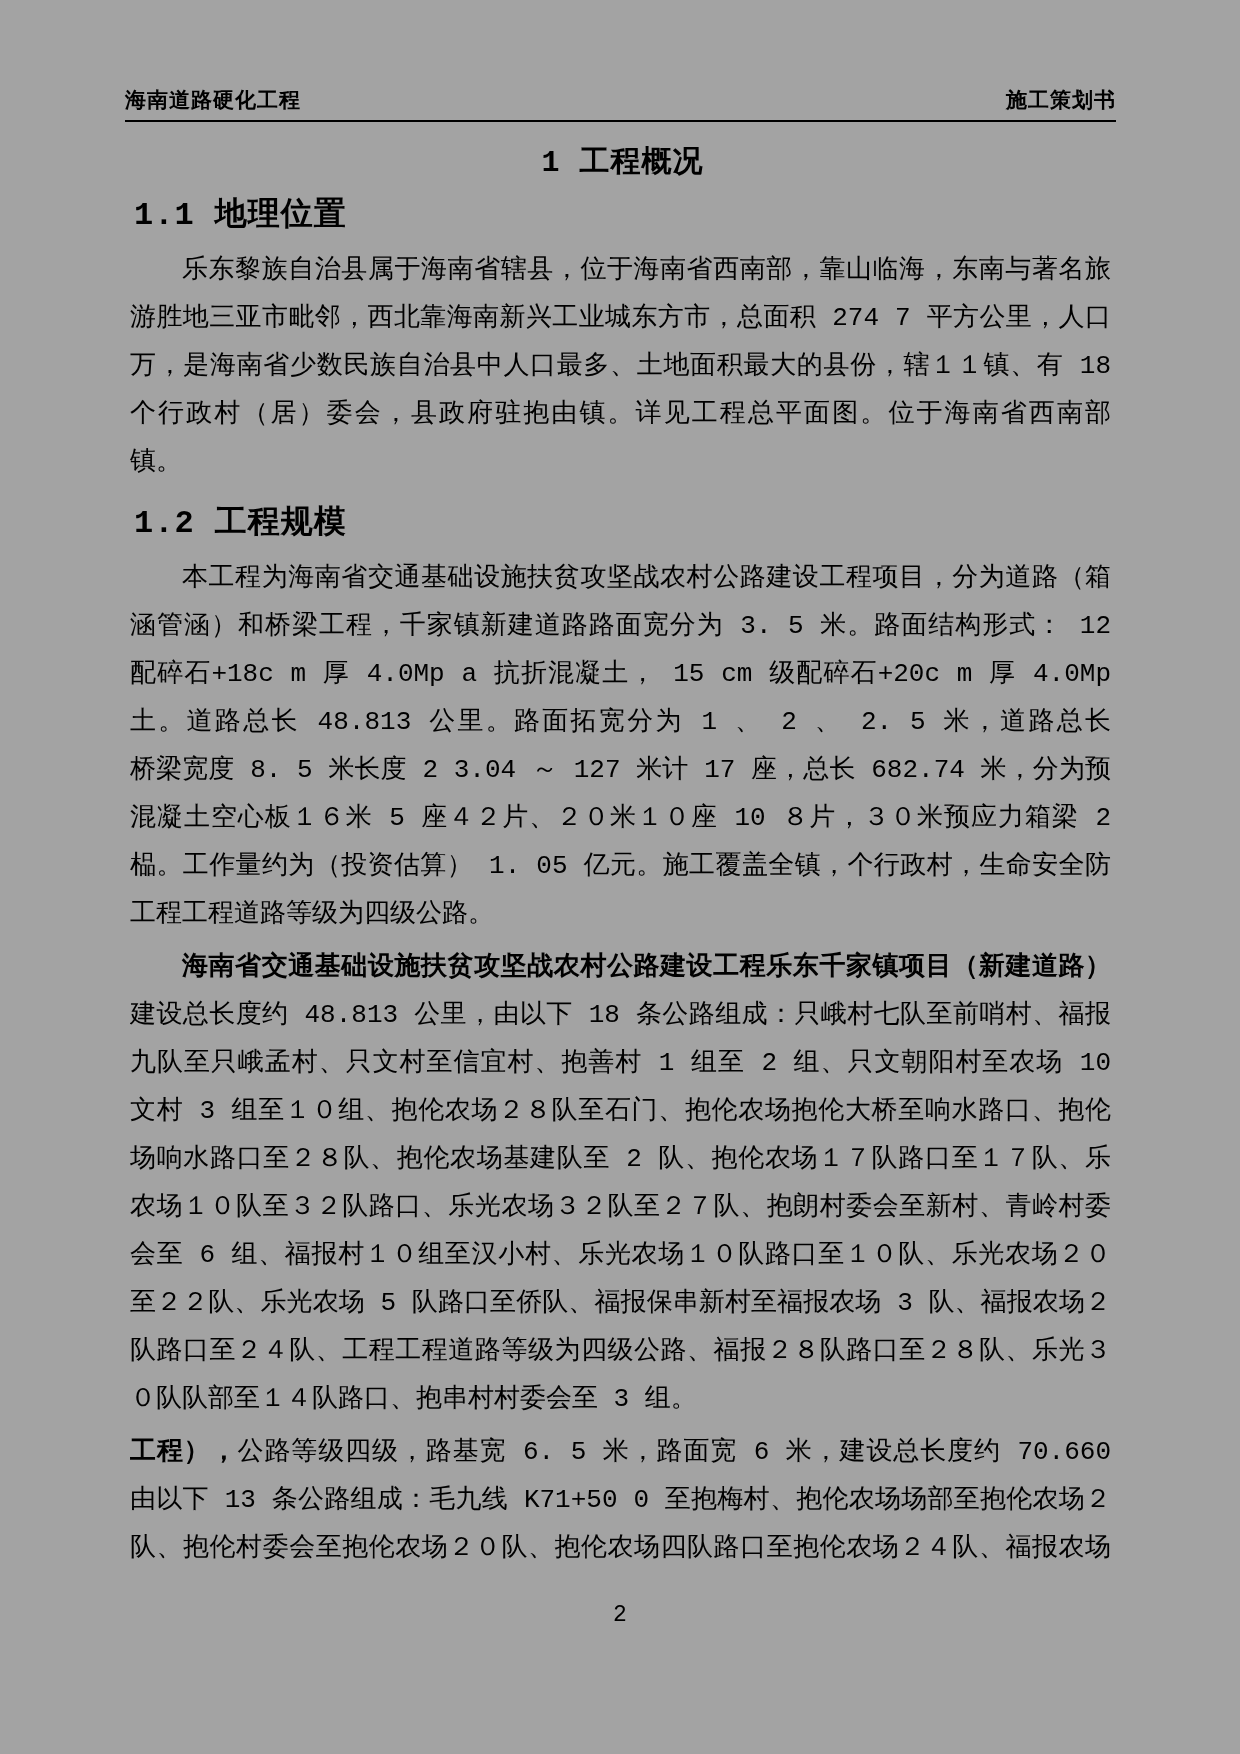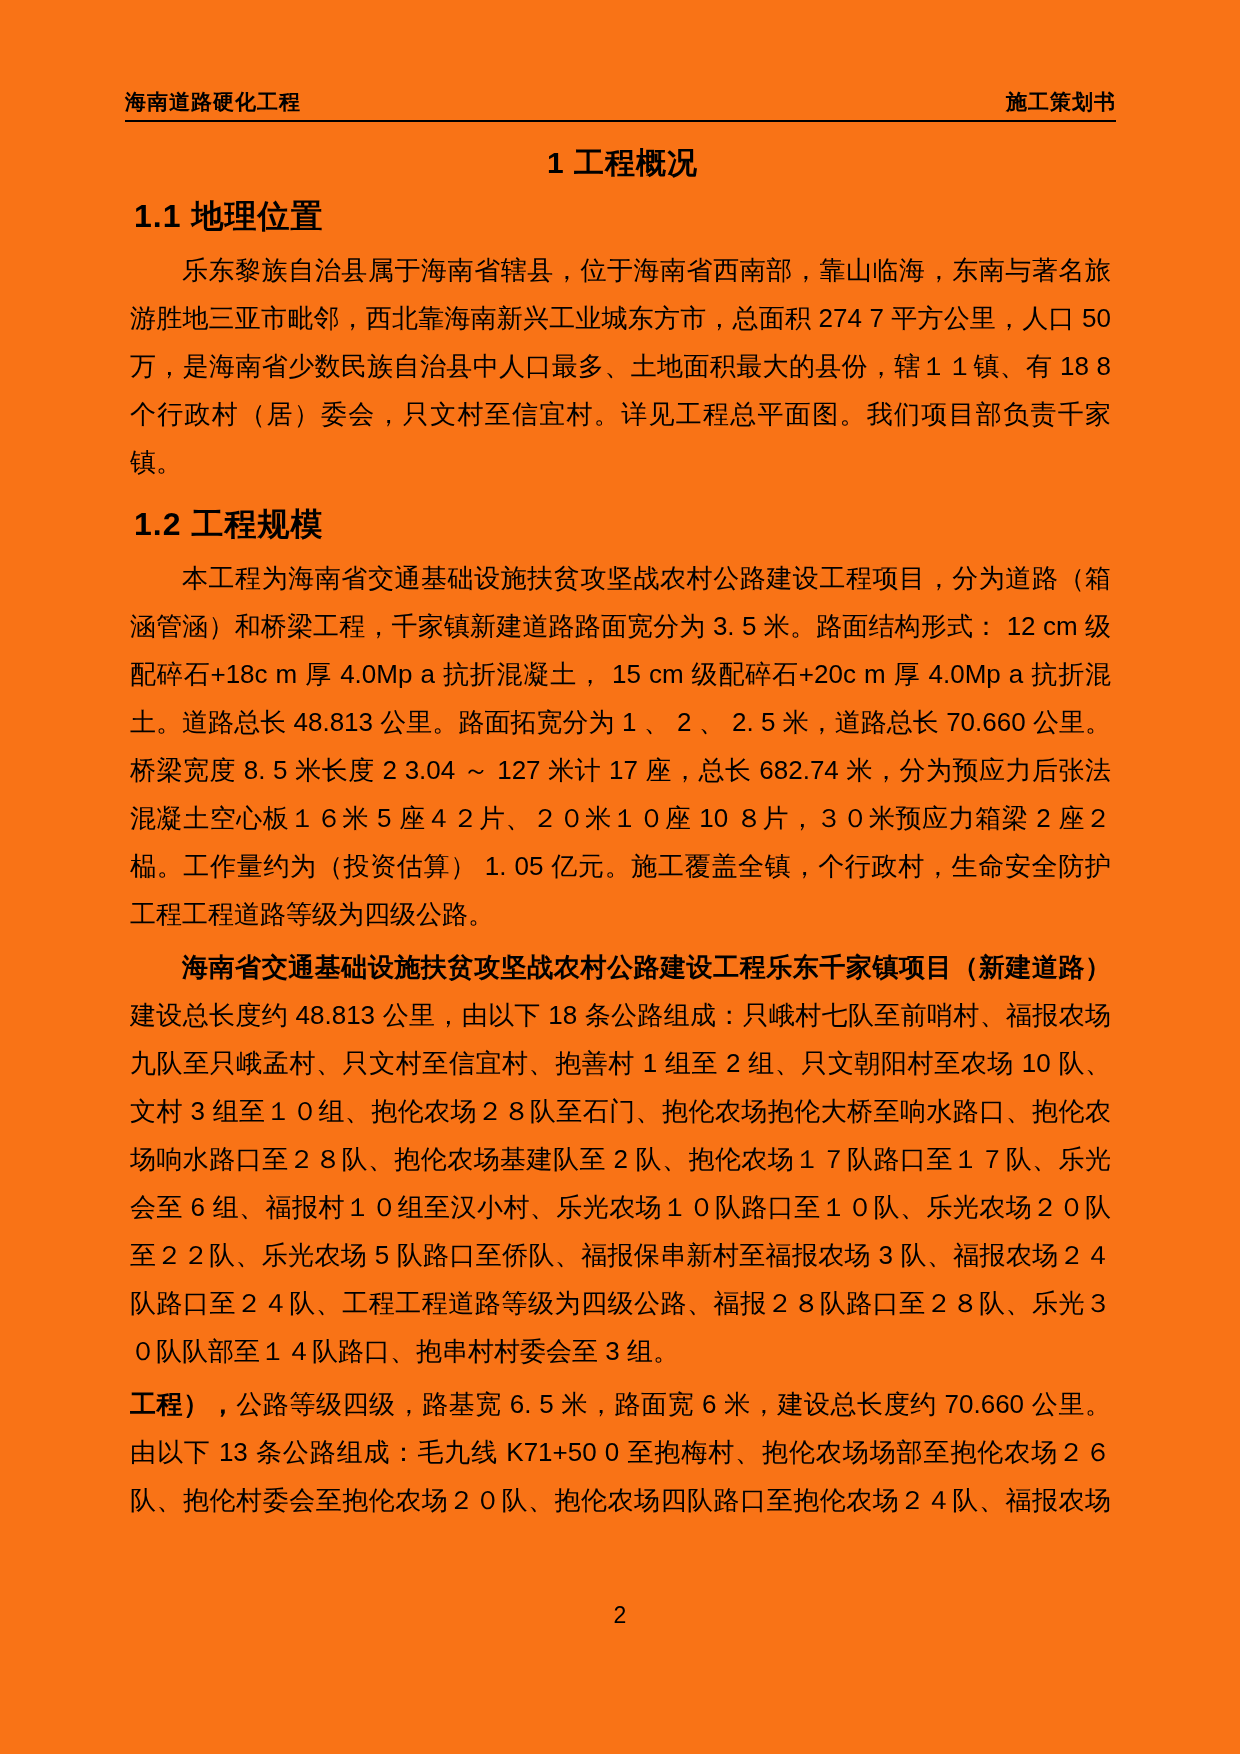--- a/index.html
+++ b/index.html
@@ -1,22 +1,22 @@
 <!DOCTYPE html>
 <html><head>
 <meta charset="utf-8">
 <style>
   html, body { margin: 0; padding: 0; background: #ffffff; }
   .page {
     position: relative;
     width: 1240px;
     height: 1754px;
-    background: #f97316;
+    background: #a3a3a3;
     color: #000000;
-    font-family: Liberation Sans, sans-serif;
+    font-family: Liberation Mono, monospace;
     overflow: hidden;
     box-sizing: border-box;
   }
   .margins { margin: 0 124px 0 125px; }
 
   
   .header {
     display: flex;
     justify-content: space-between;
     align-items: flex-end;
@@ -87,40 +87,41 @@
       <span class="htitle">海南道路硬化工程</span>
       <span class="htitle">施工策划书</span>
     </div>
     <div>
         <div class="heading1">1 工程概况</div>
         <div class="heading2">1.1 地理位置</div>
         <div class="para">
           <div class="line indent"><span>乐东黎族自治县属于海南省辖县，位于海南省西南部，靠山临海，东南与著名旅</span></div>
           <div class="line"><span>游胜地三亚市毗邻，西北靠海南新兴工业城东方市，总面积 274 7 平方公里，人口 50</span></div>
           <div class="line"><span>万，是海南省少数民族自治县中人口最多、土地面积最大的县份，辖１１镇、有 18 8</span></div>
-          <div class="line"><span>个行政村（居）委会，只文村至信宜村。详见工程总平面图。我们项目部负责千家</span></div>
+          <div class="line"><span>个行政村（居）委会，县政府驻抱由镇。详见工程总平面图。位于海南省西南部</span></div>
           <div class="line left"><span>镇。</span></div>
         </div>
         <div class="heading2">1.2 工程规模</div>
         <div class="para">
           <div class="line indent"><span>本工程为海南省交通基础设施扶贫攻坚战农村公路建设工程项目，分为道路（箱</span></div>
           <div class="line"><span>涵管涵）和桥梁工程，千家镇新建道路路面宽分为 3. 5 米。路面结构形式： 12 cm 级</span></div>
           <div class="line"><span>配碎石+18c m 厚 4.0Mp a 抗折混凝土， 15 cm 级配碎石+20c m 厚 4.0Mp a 抗折混凝</span></div>
           <div class="line"><span>土。道路总长 48.813 公里。路面拓宽分为 1 、 2 、 2. 5 米，道路总长 70.660 公里。</span></div>
           <div class="line"><span>桥梁宽度 8. 5 米长度 2 3.04 ～ 127 米计 17 座，总长 682.74 米，分为预应力后张法</span></div>
           <div class="line"><span>混凝土空心板１６米 5 座４２片、２０米１０座 10 ８片，３０米预应力箱梁 2 座２１</span></div>
           <div class="line"><span>榀。工作量约为（投资估算） 1. 05 亿元。施工覆盖全镇，个行政村，生命安全防护</span></div>
           <div class="line left"><span>工程工程道路等级为四级公路。</span></div>
         </div>
         <div class="para">
           <div class="line indent"><span class="b">海南省交通基础设施扶贫攻坚战农村公路建设工程乐东千家镇项目（新建道路）</span></div>
           <div class="line"><span>建设总长度约 48.813 公里，由以下 18 条公路组成：只峨村七队至前哨村、福报农场</span></div>
           <div class="line"><span>九队至只峨孟村、只文村至信宜村、抱善村 1 组至 2 组、只文朝阳村至农场 10 队、只</span></div>
           <div class="line"><span>文村 3 组至１０组、抱伦农场２８队至石门、抱伦农场抱伦大桥至响水路口、抱伦农</span></div>
           <div class="line"><span>场响水路口至２８队、抱伦农场基建队至 2 队、抱伦农场１７队路口至１７队、乐光</span></div>
+          <div class="line"><span>农场１０队至３２队路口、乐光农场３２队至２７队、抱朗村委会至新村、青岭村委</span></div>
           <div class="line"><span>会至 6 组、福报村１０组至汉小村、乐光农场１０队路口至１０队、乐光农场２０队</span></div>
           <div class="line"><span>至２２队、乐光农场 5 队路口至侨队、福报保串新村至福报农场 3 队、福报农场２４</span></div>
           <div class="line"><span>队路口至２４队、工程工程道路等级为四级公路、福报２８队路口至２８队、乐光３</span></div>
           <div class="line left"><span>０队队部至１４队路口、抱串村村委会至 3 组。</span></div>
         </div>
         <div class="para">
           <div class="line"><span class="b">工程），</span><span>公路等级四级，路基宽 6. 5 米，路面宽 6 米，建设总长度约 70.660 公里。</span></div>
           <div class="line"><span>由以下 13 条公路组成：毛九线 K71+50 0 至抱梅村、抱伦农场场部至抱伦农场２６</span></div>
           <div class="line"><span>队、抱伦村委会至抱伦农场２０队、抱伦农场四队路口至抱伦农场２４队、福报农场</span></div>
         </div>

